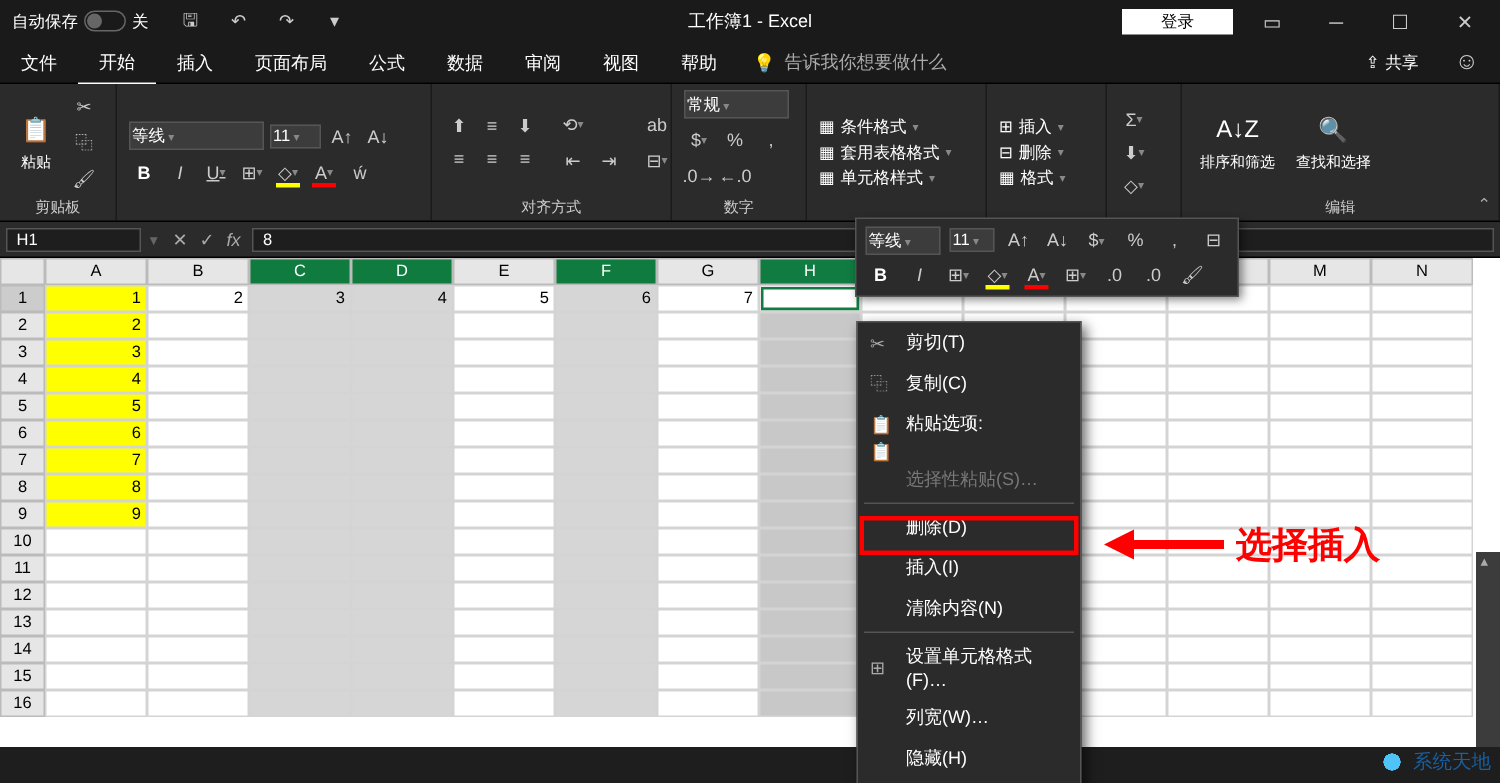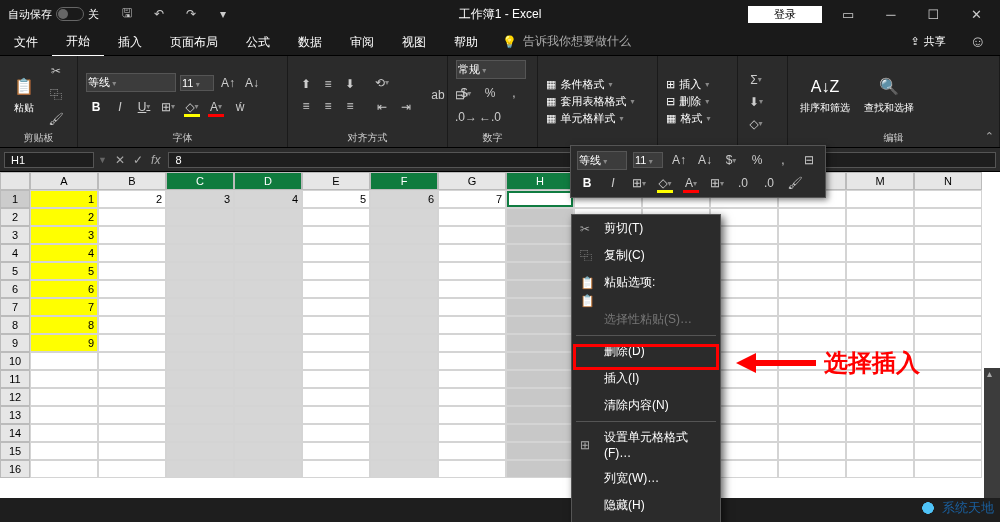--- a/index.html
+++ b/index.html
@@ -150,40 +150,39 @@
           <span class="btn-sm bold">B</span>
           <span class="btn-sm italic">I</span>
           <span class="btn-sm underline dd">U</span>
           <span class="btn-sm dd">⊞</span>
           <span class="btn-sm dd" style="position:relative">◇<div class="color-bar" style="background:#ffff00;position:absolute;bottom:0;left:2px"></div></span>
           <span class="btn-sm dd" style="position:relative">A<div class="color-bar" style="background:#ff0000;position:absolute;bottom:0;left:2px"></div></span>
           <span class="btn-sm">ẃ</span>
         </div>
       </div>
     </div>
-    <div class="group-label">字体</div>
   </div>
   <div class="group" style="width:160px">
     <div class="group-body">
       <div class="align-grid">
         <span class="btn-sm">⬆</span>
         <span class="btn-sm">≡</span>
         <span class="btn-sm">⬇</span>
         <span class="btn-sm">≡</span>
         <span class="btn-sm">≡</span>
         <span class="btn-sm">≡</span>
       </div>
       <div style="display:flex;flex-direction:column;gap:4px;margin-left:6px">
         <span class="btn-sm dd">⟲</span>
         <div class="row">
           <span class="btn-sm">⇤</span>
           <span class="btn-sm">⇥</span>
         </div>
       </div>
-      <div style="display:flex;flex-direction:row;gap:4px;margin-left:6px">
+      <div style="display:flex;flex-direction:column;gap:4px;margin-left:6px">
         <span class="btn-sm">ab</span>
         <span class="btn-sm dd">⊟</span>
       </div>
     </div>
     <div class="group-label">对齐方式</div>
   </div>
   <div class="group" style="width:90px">
     <div class="group-body" style="flex-direction:column;align-items:flex-start;gap:4px">
       <div class="combo dd" style="width:70px">常规</div>
       <div class="row">

